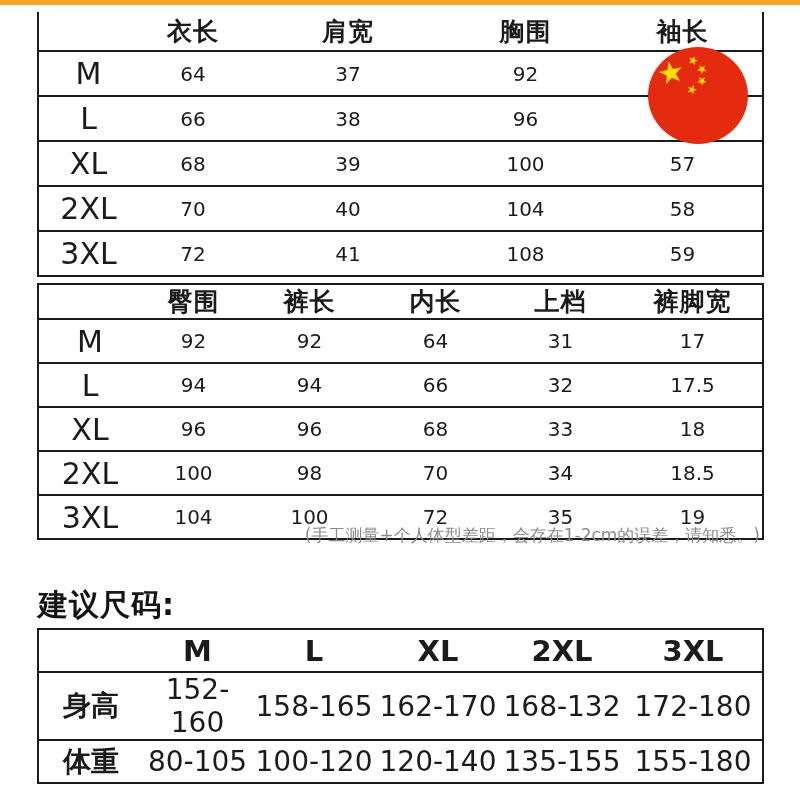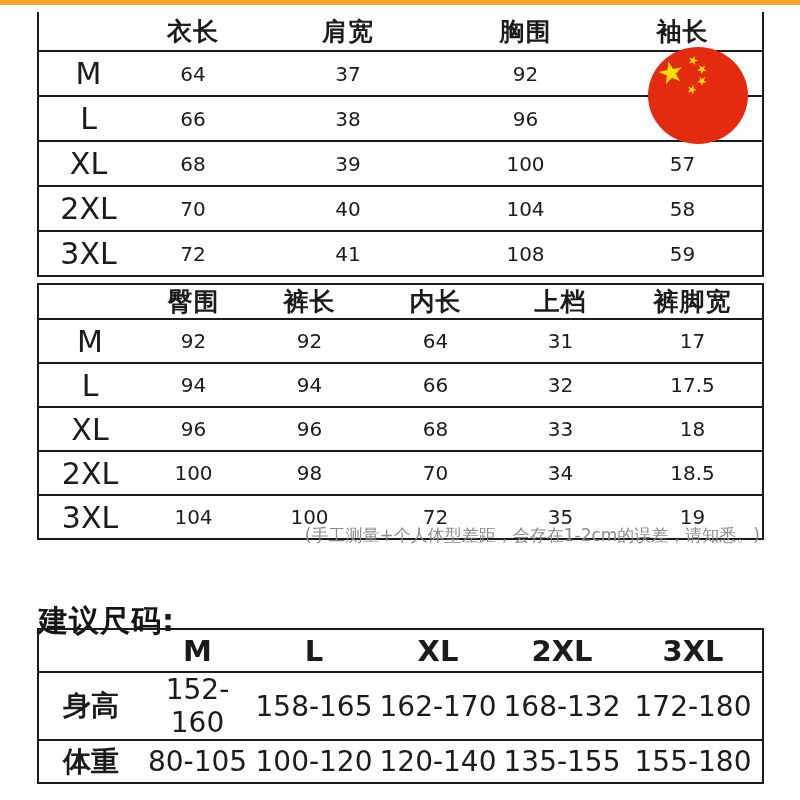--- a/index.html
+++ b/index.html
@@ -32,21 +32,21 @@
   #t3 .sizehdr { font-size:29px; }
   #t3 .cn-lbl  { font-size:28px; font-weight:bold; }
   #t3 .range   { font-size:28px; }
 
   .note {
     position:absolute; left:37px; top:524px; width:723px;
     text-align:right; font-size:17px; color:#8c8c8c; white-space:nowrap;
   }
   .suggest-heading {
     position:absolute; left:38px; top:585px;
-    font-size:30px; font-weight:bold; letter-spacing:1px; color:#141414;margin-top:16px;
+    font-size:30px; font-weight:bold; letter-spacing:1px; color:#141414;
   }
   .flag { position:absolute; left:648px; top:47px; width:100px; height:97px; }
   .flag svg { display:block; }
 </style>
 </head>
 <body>
 
 <div class="page">
 
   <div class="top-bar"></div>

